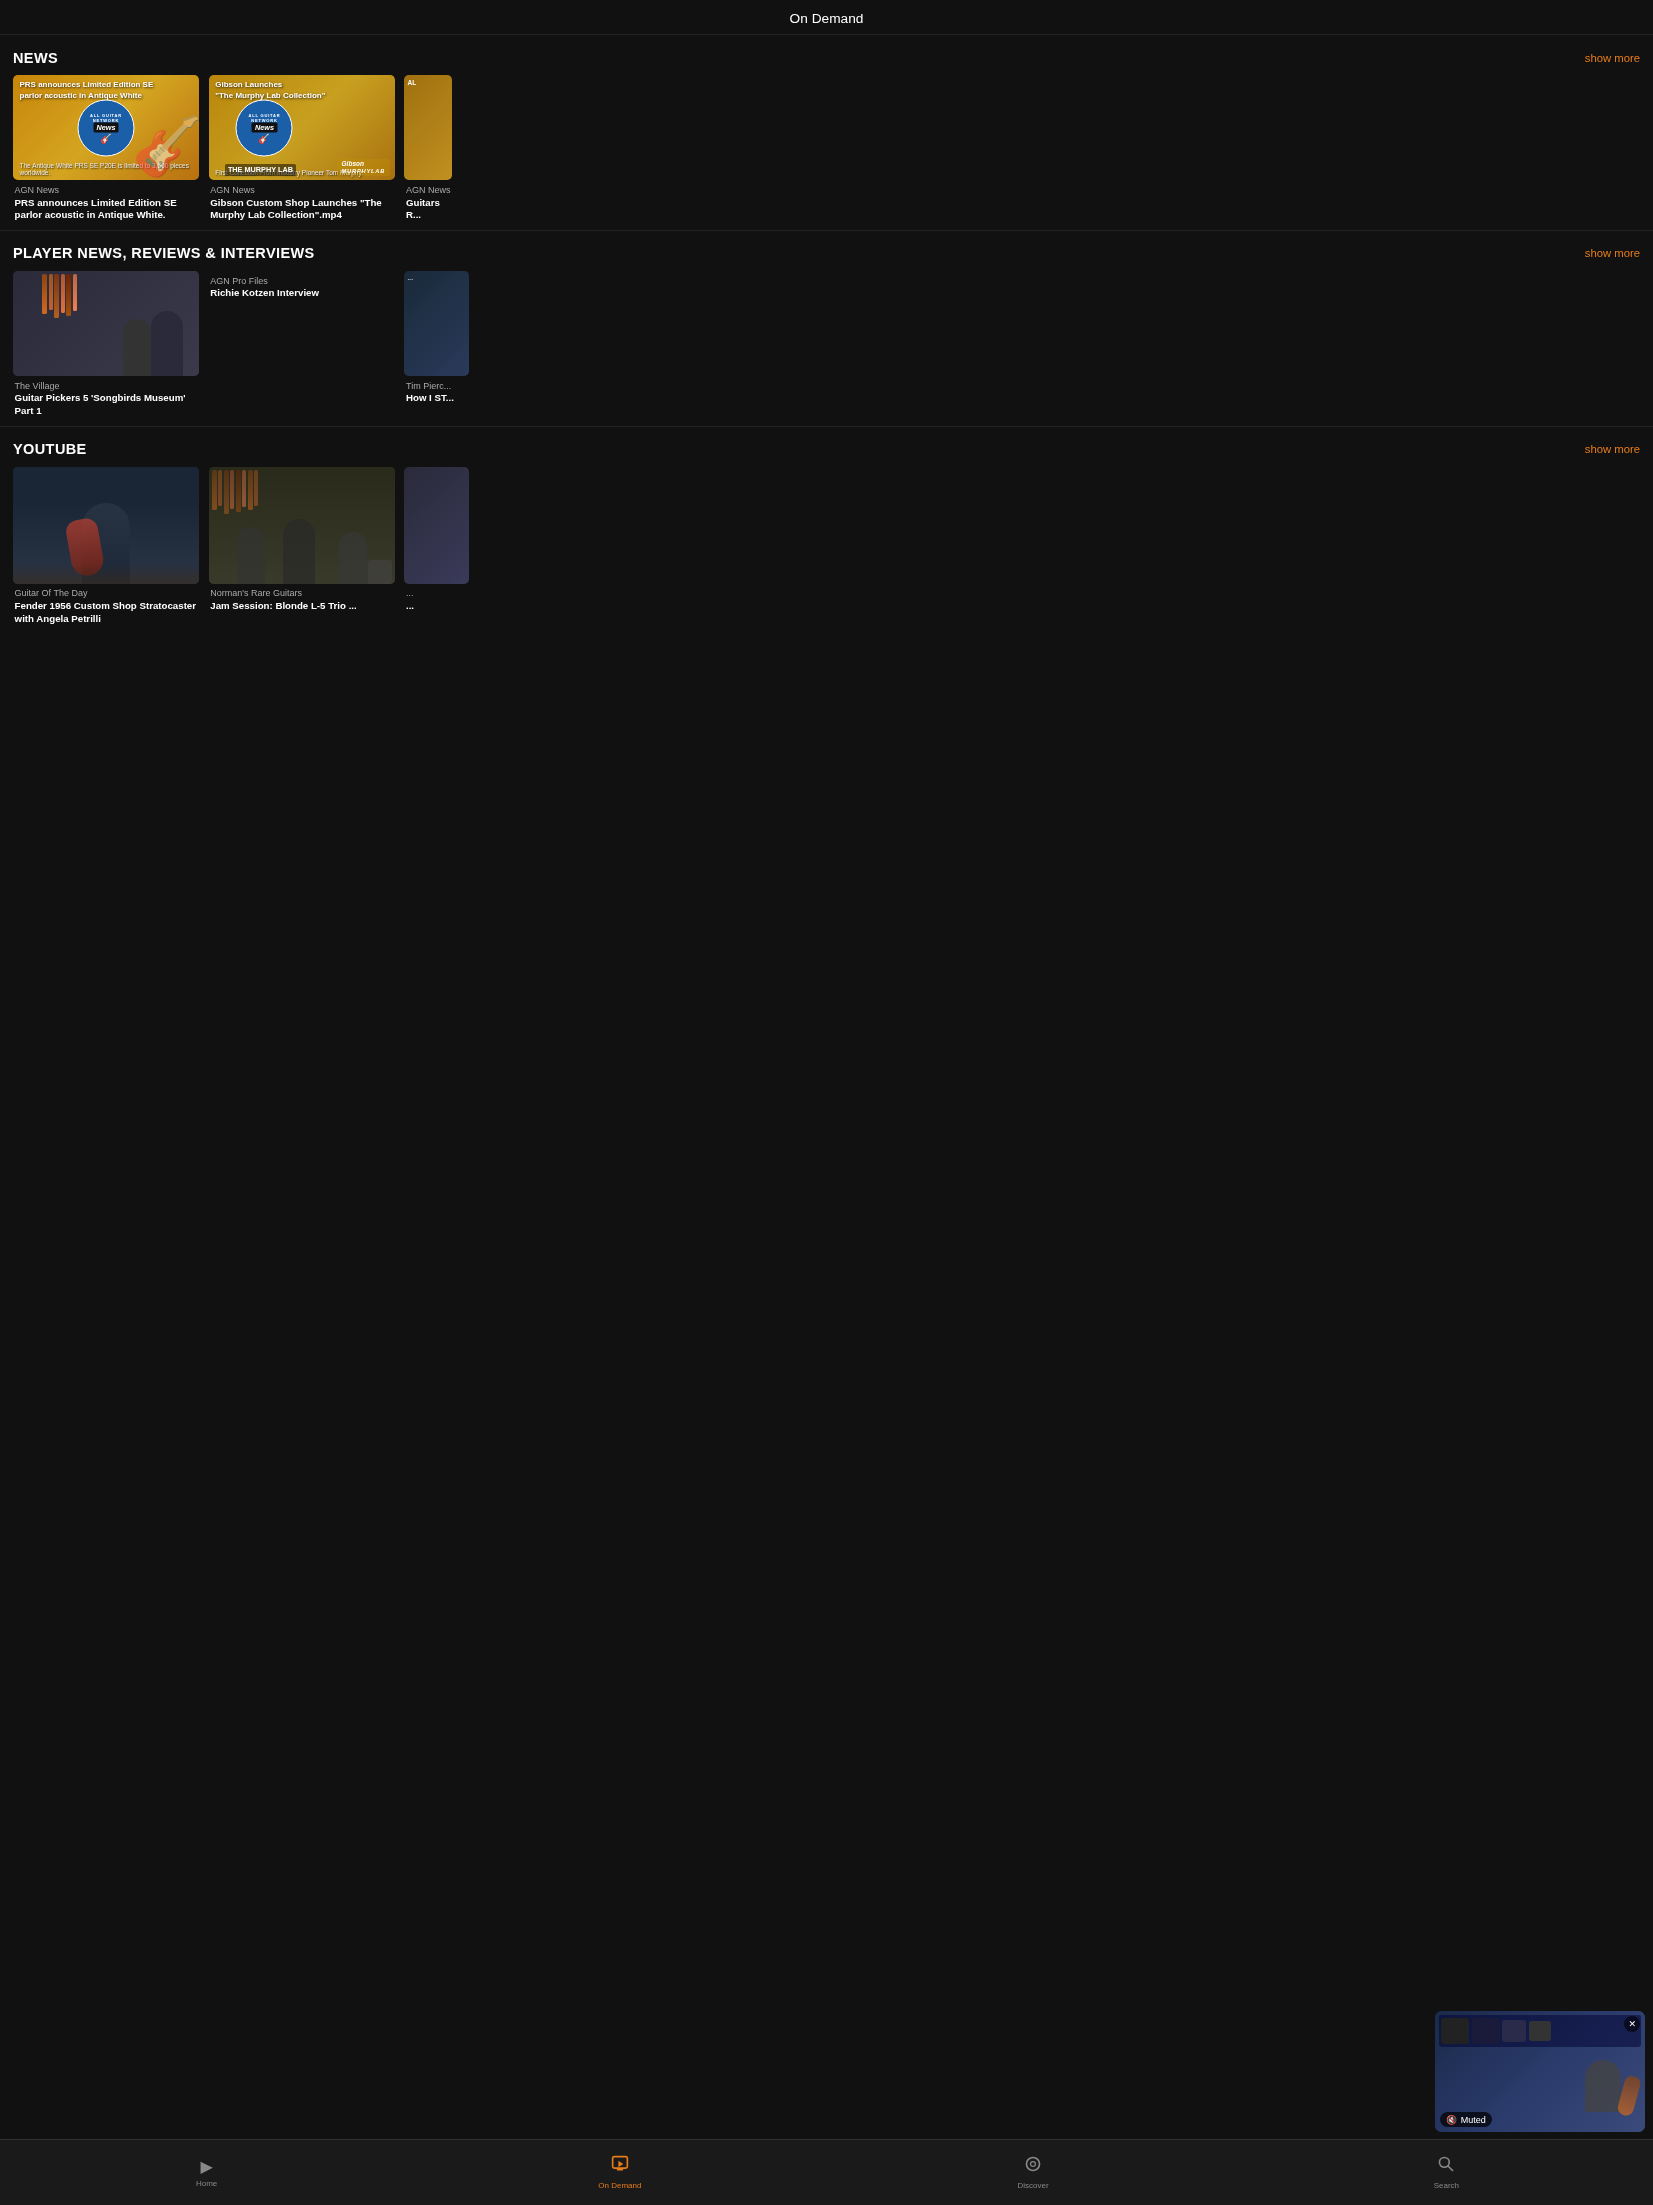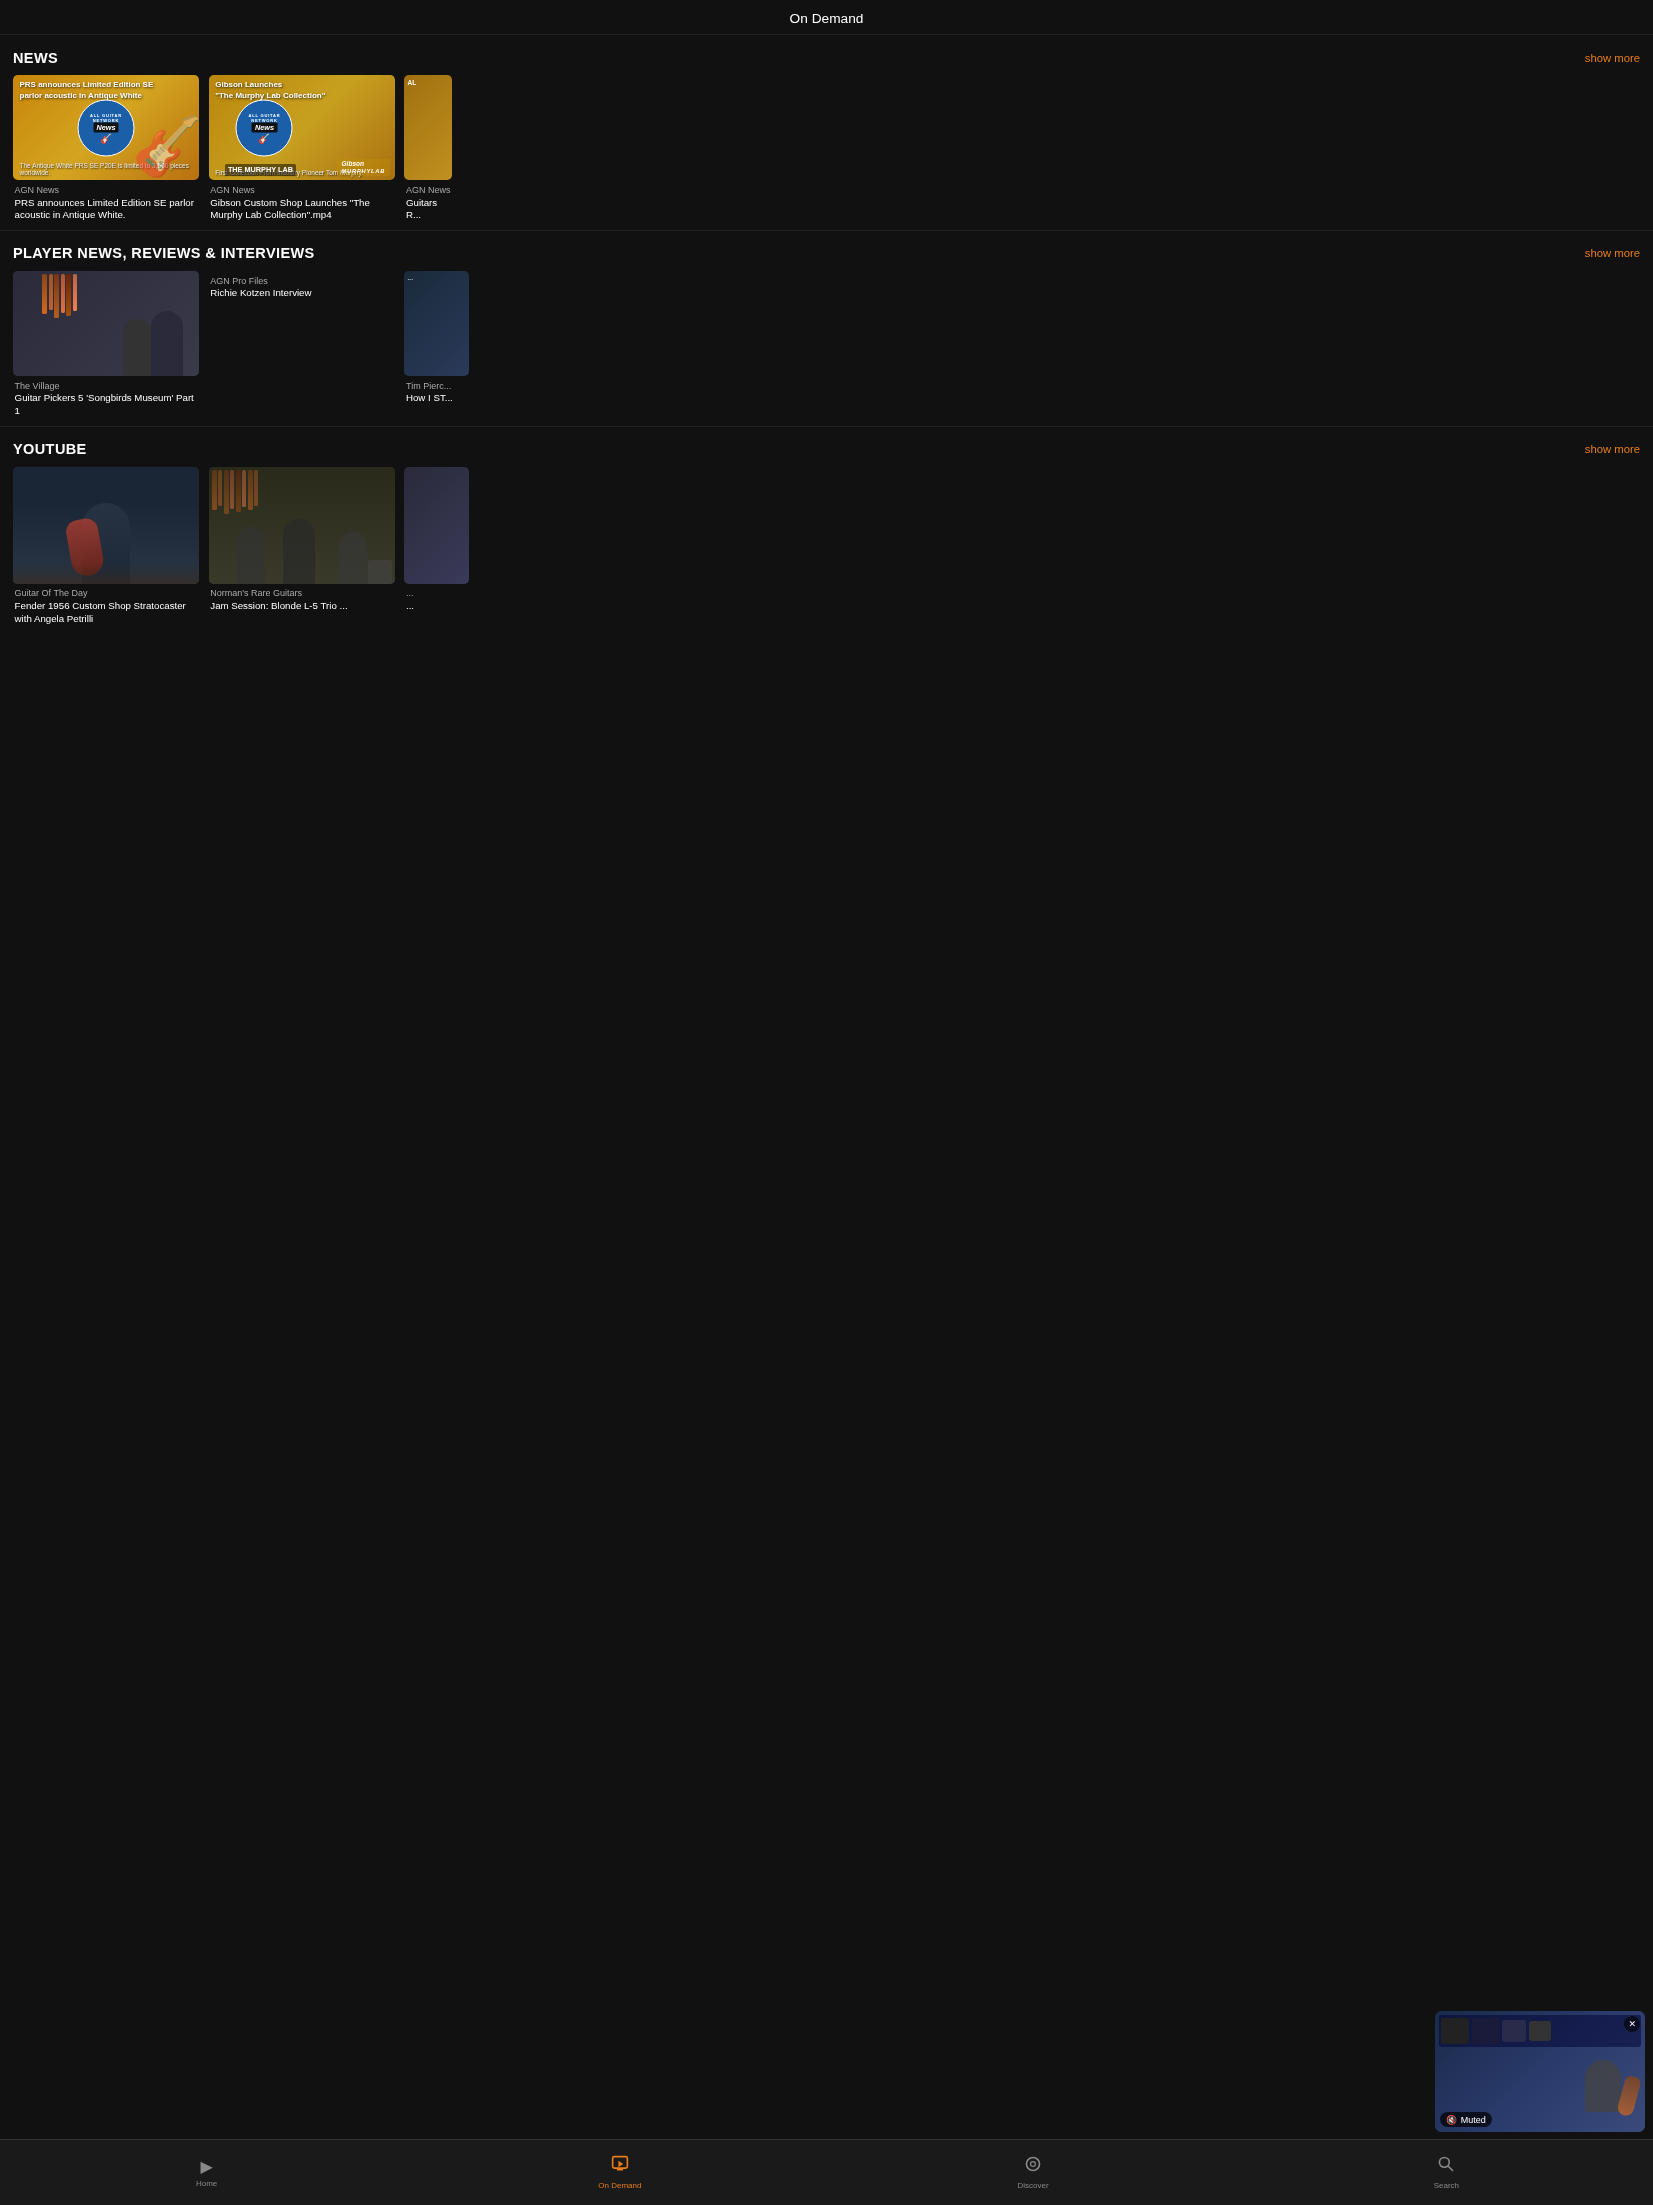--- a/index.html
+++ b/index.html
@@ -181,21 +181,21 @@
     }
     .card-channel {
       font-size: 9px;
       color: #aaa;
       margin-bottom: 1.6px;
     }
     .card-title {
       font-size: 9.7px;
       color: #fff;
       line-height: 1.3;
-      font-weight: 400;
+      font-weight: 700;
     }
 
     
     .mini-player {
       position: fixed;
       bottom: 73px;
       right: 8px;
       width: 210px;
       height: 121px;
       background: #000;

